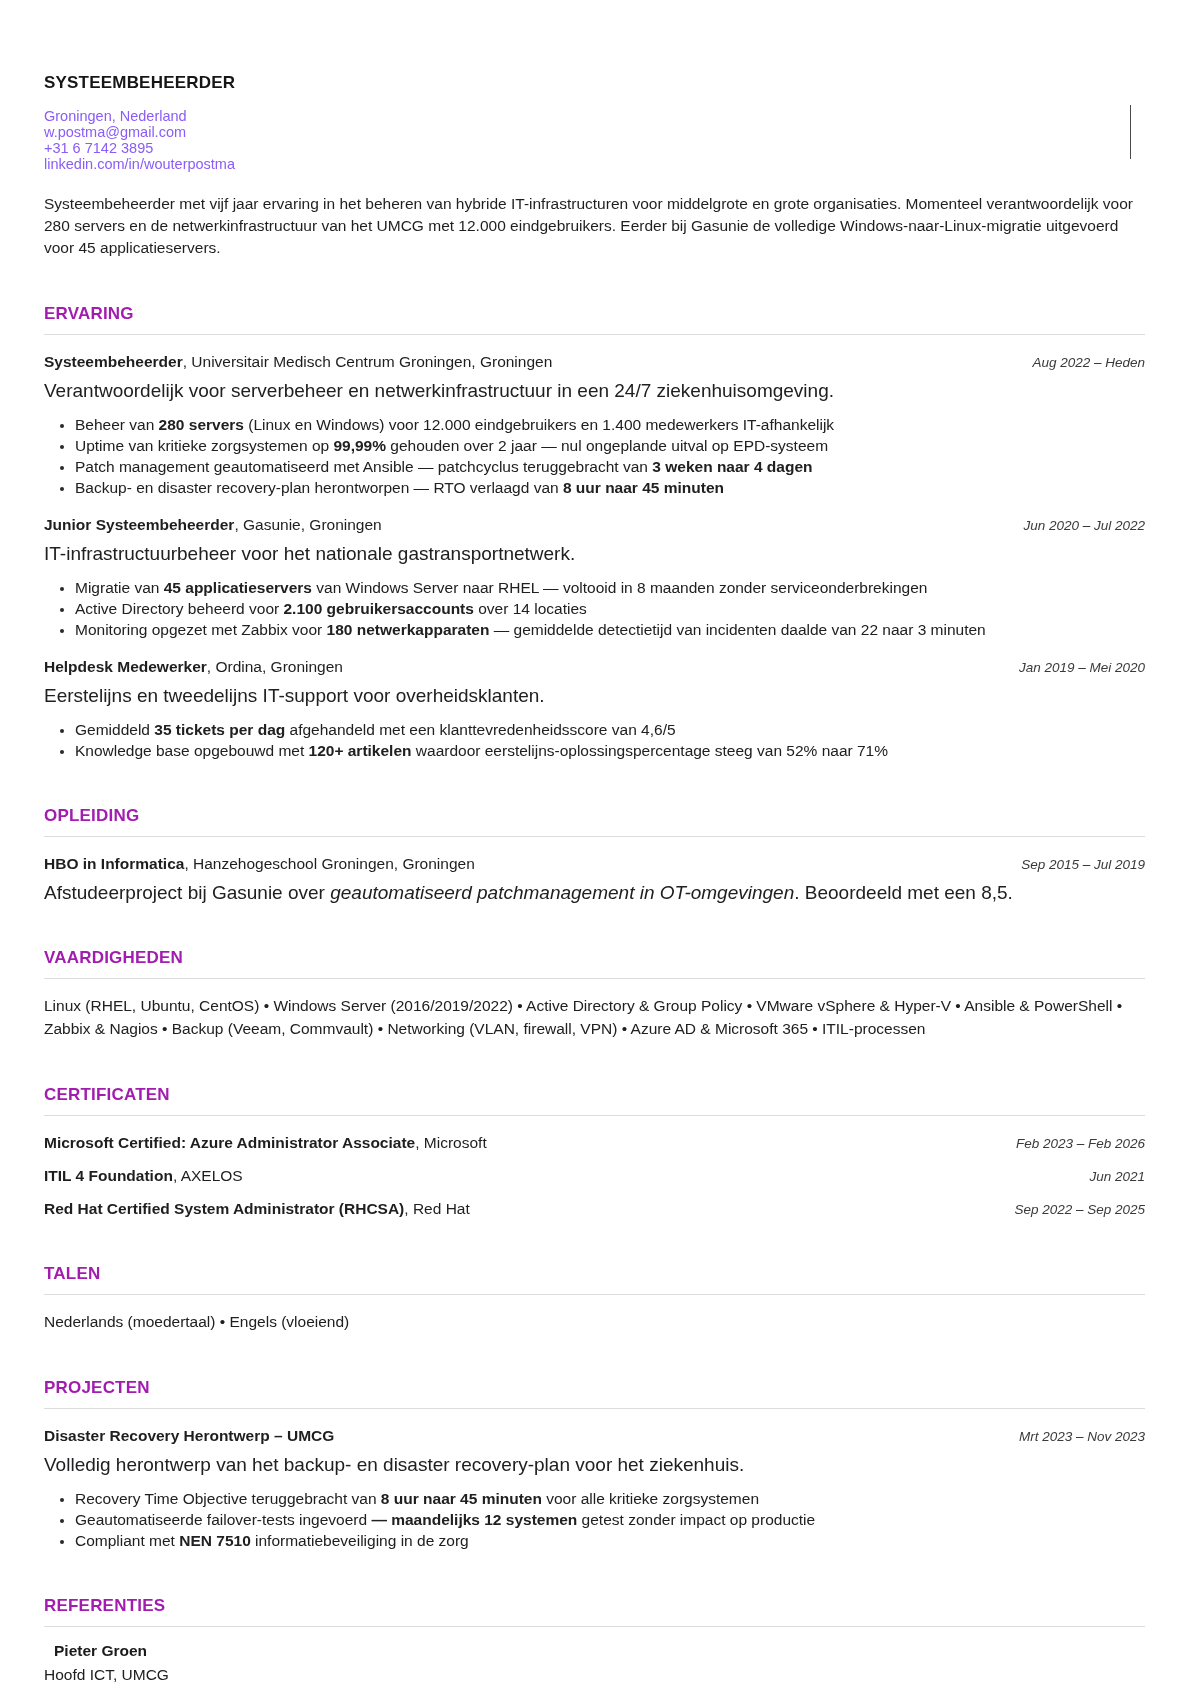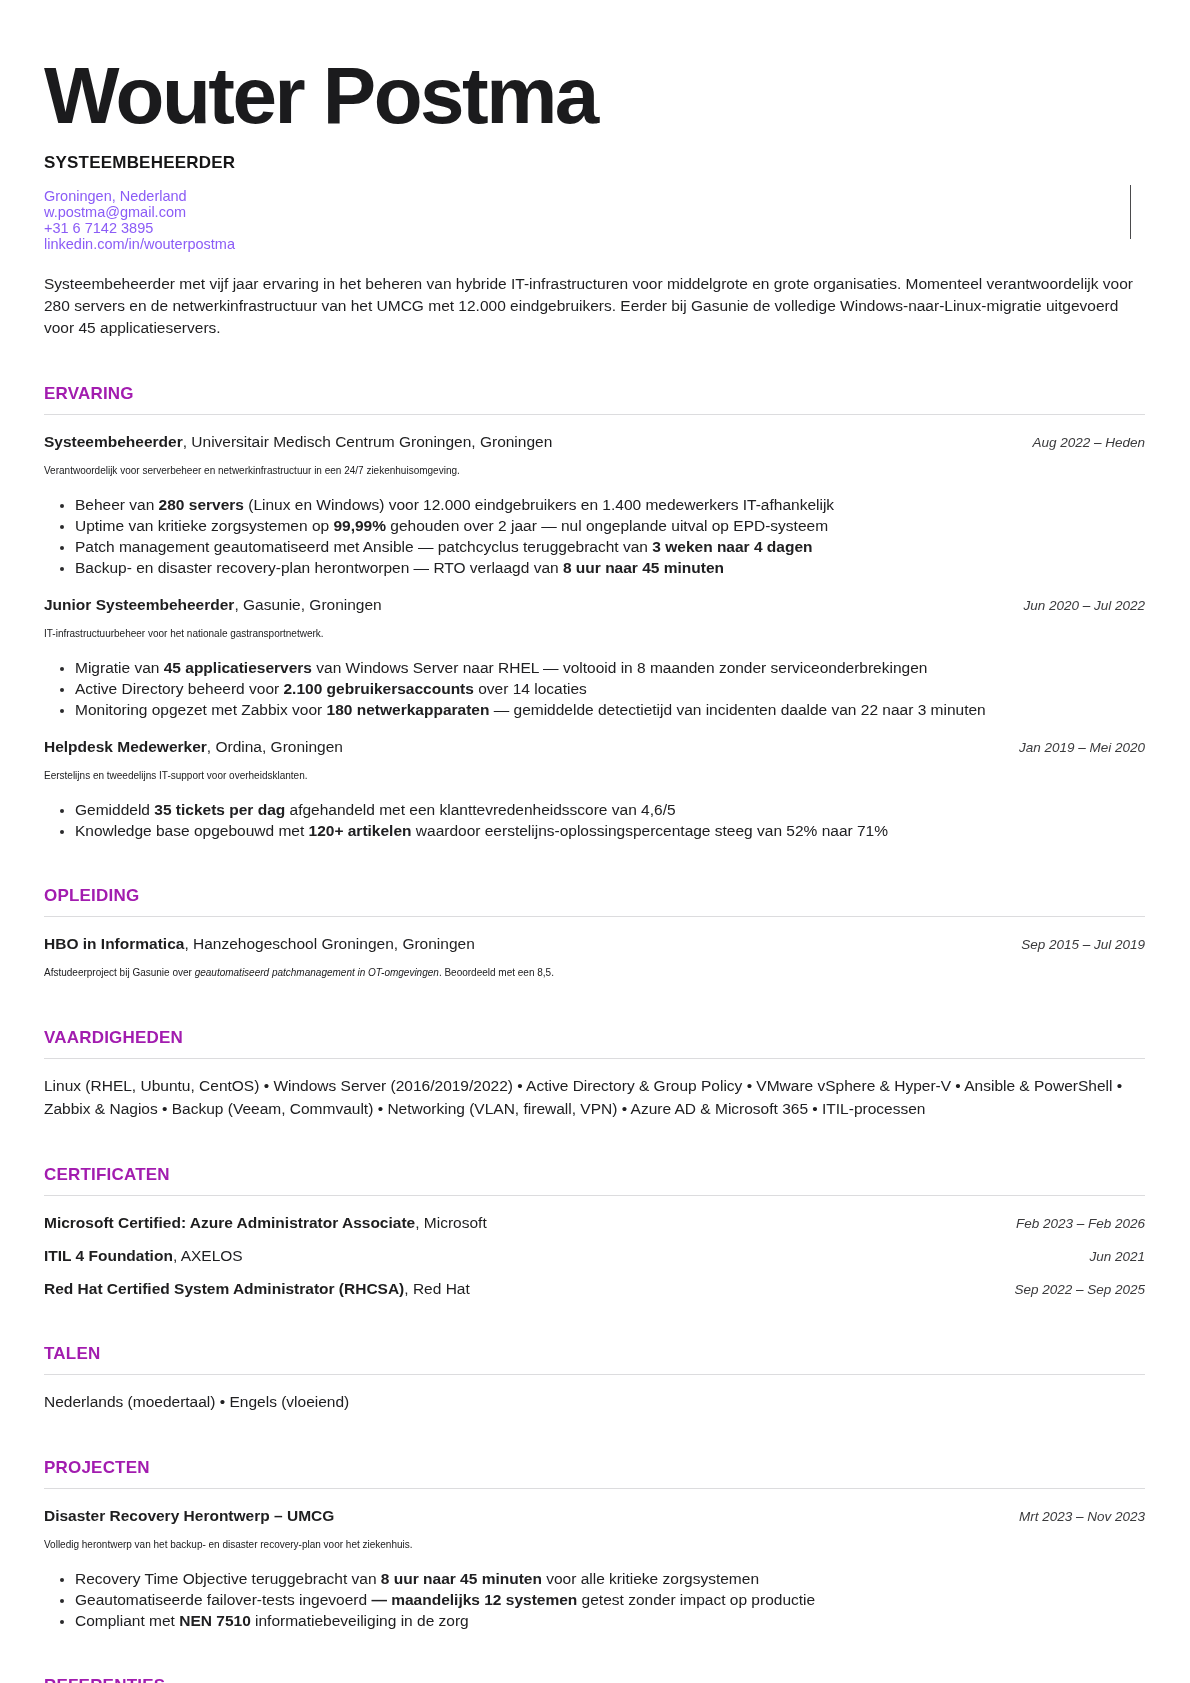--- a/index.html
+++ b/index.html
@@ -82,21 +82,21 @@
     text-align: right;
   }
   .entry-title { font-size: 15.5px; line-height: 20px; color: #1e1e1f; }
   .entry-dates {
     font-size: 13.5px;
     font-style: italic;
     color: #3a3a3c;
     white-space: nowrap;
     flex-shrink: 0;
   }
-  .entry-sub { margin-top: 8px; font-size: 10px; line-height: 21px; color: #202022; }
+  .entry-sub { margin-top: 8px; font-size: 19px; line-height: 21px; color: #202022; }
 
   ul.bullets { margin: 13px 0 0 31px; list-style: disc; }
   ul.bullets li {
     font-size: 15.5px;
     line-height: 21px;
     color: #202022;
   }
   ul.bullets li::marker { color: #2a2a2c; font-size: 13px; }
 
   .seg-b { font-weight: 700; }
@@ -124,21 +124,20 @@
   .ref { margin-top: 15px; }
   .ref-name { font-size: 15.5px; font-weight: 700; color: #1a1a1b; margin-left: 10px; }
   .ref-line { margin-top: 6px; font-size: 15.5px; color: #202022; }
 </style>
 </head>
 <body>
 
 <div class="page">
 
   <header>
-    <h1 class="name">Wouter Postma</h1>
     <div class="role">SYSTEEMBEHEERDER</div>
     <div class="contact">
 
     <span class="contact-item">Groningen, Nederland</span>
         <span class="contact-item">w.postma@gmail.com</span>
         <span class="contact-item">+31 6 7142 3895</span>
         <span class="contact-item">linkedin.com/in/wouterpostma</span>
       </div>
     <p class="summary">Systeembeheerder met vijf jaar ervaring in het beheren van hybride IT-infrastructuren voor middelgrote en grote organisaties. Momenteel verantwoordelijk voor 280 servers en de netwerkinfrastructuur van het UMCG met 12.000 eindgebruikers. Eerder bij Gasunie de volledige Windows-naar-Linux-migratie uitgevoerd voor 45 applicatieservers.</p>
   </header>

